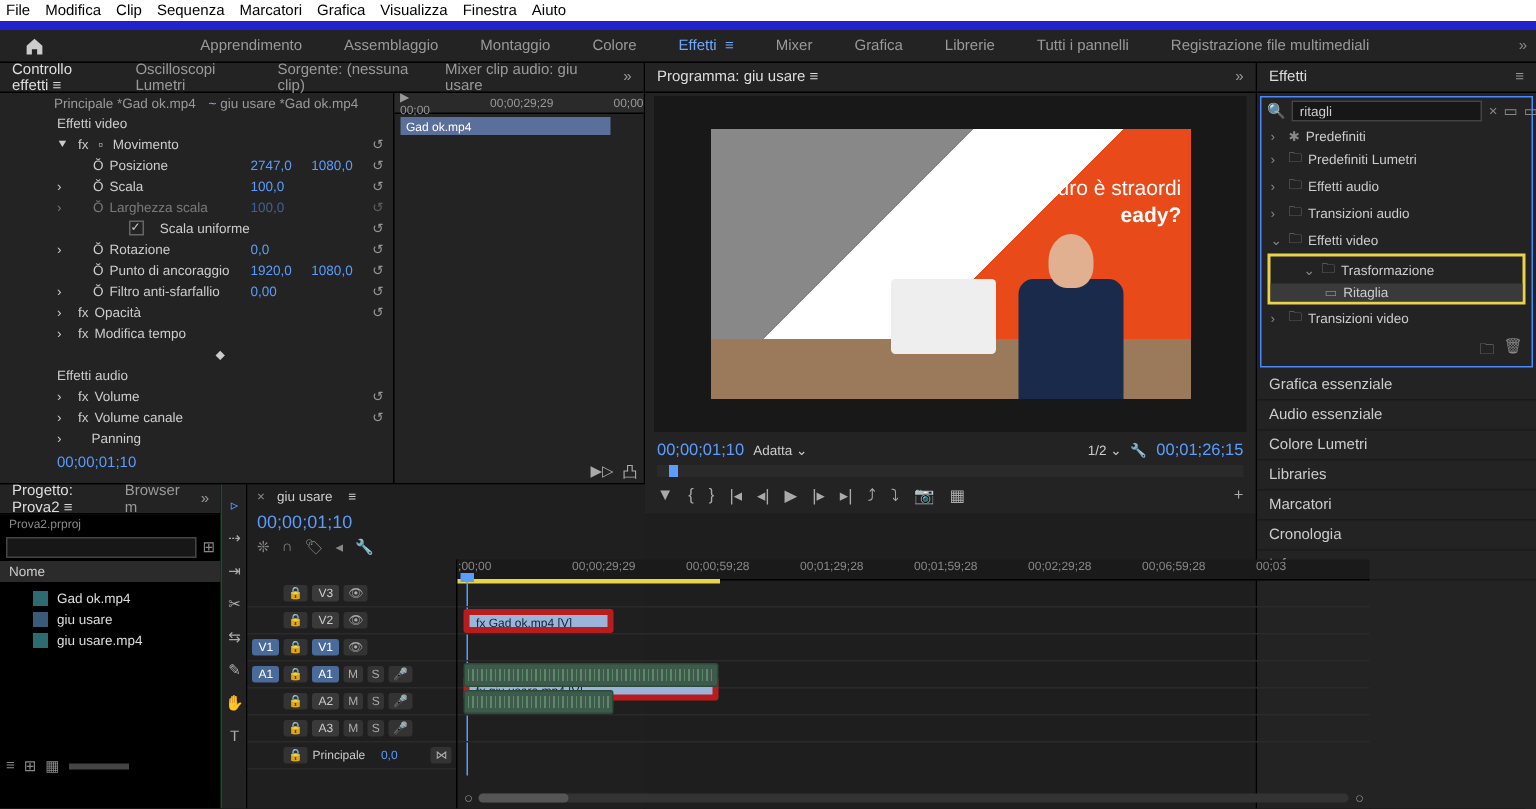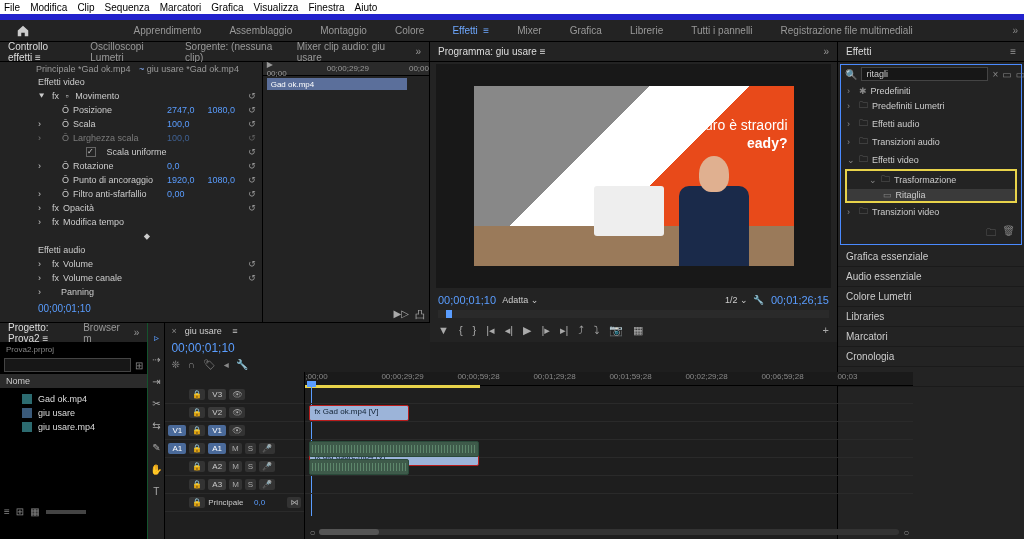--- a/index.html
+++ b/index.html
@@ -73,21 +73,21 @@
 .track-label { background: #3a3a3a; padding: 1px 4px; border-radius: 2px; }
 .track-label.sel { background: #4a6a9a; color: #fff; }
 .track-btn { background: #333; padding: 1px 3px; border-radius: 2px; color: #aaa; }
 .tl-tracks { flex: 1; position: relative; }
 .tl-ruler { height: 14px; background: #1a1a1a; display: flex; font-size: 8px; color: #888; border-bottom: 1px solid #000; }
 .tl-ruler span { flex: 0 0 76px; }
 .tl-yellowbar { position: absolute; top: 13px; left: 0; width: 175px; height: 3px; background: #e8d34a; }
 .tl-playhead { position: absolute; top: 14px; left: 6px; width: 1px; height: 130px; background: #5a9dff; }
 .tl-playhead::before { content: ""; position: absolute; top: -5px; left: -4px; width: 9px; height: 6px; background: #5a9dff; }
 .clip { position: absolute; height: 16px; font-size: 8px; padding: 1px 4px; overflow: hidden; border-radius: 2px; }
-.clip.video { background: #9cb4d9; color: #123; border: 1px solid #b91c1c; }
+.clip.video { background: #9cb4d9; color: #123; border: 4px solid #b91c1c; }
 .clip.audio { background: #3e5a4a; border: 1px solid #2a4a3a; }
 .clip.audio::after { content: ""; position: absolute; inset: 3px 2px; background: repeating-linear-gradient(90deg, #6b9a7a 0 1px, transparent 1px 3px); opacity: .7; }
 
 
 .audio-meters { width: 36px; background: #1f1f1f; border-left: 1px solid #000; display: flex; flex-direction: column; align-items: center; padding-top: 12px; gap: 2px; font-size: 8px; color: #888; }
 .meter-scale span { display: block; text-align: right; height: 20px; }
 
 
 .program-panel { flex: 0 0 auto; background: #232323; height: 280px; display: flex; flex-direction: column; }
 .monitor-area { flex: 1; display: flex; align-items: center; justify-content: center; background: #181818; margin: 2px 6px; }

